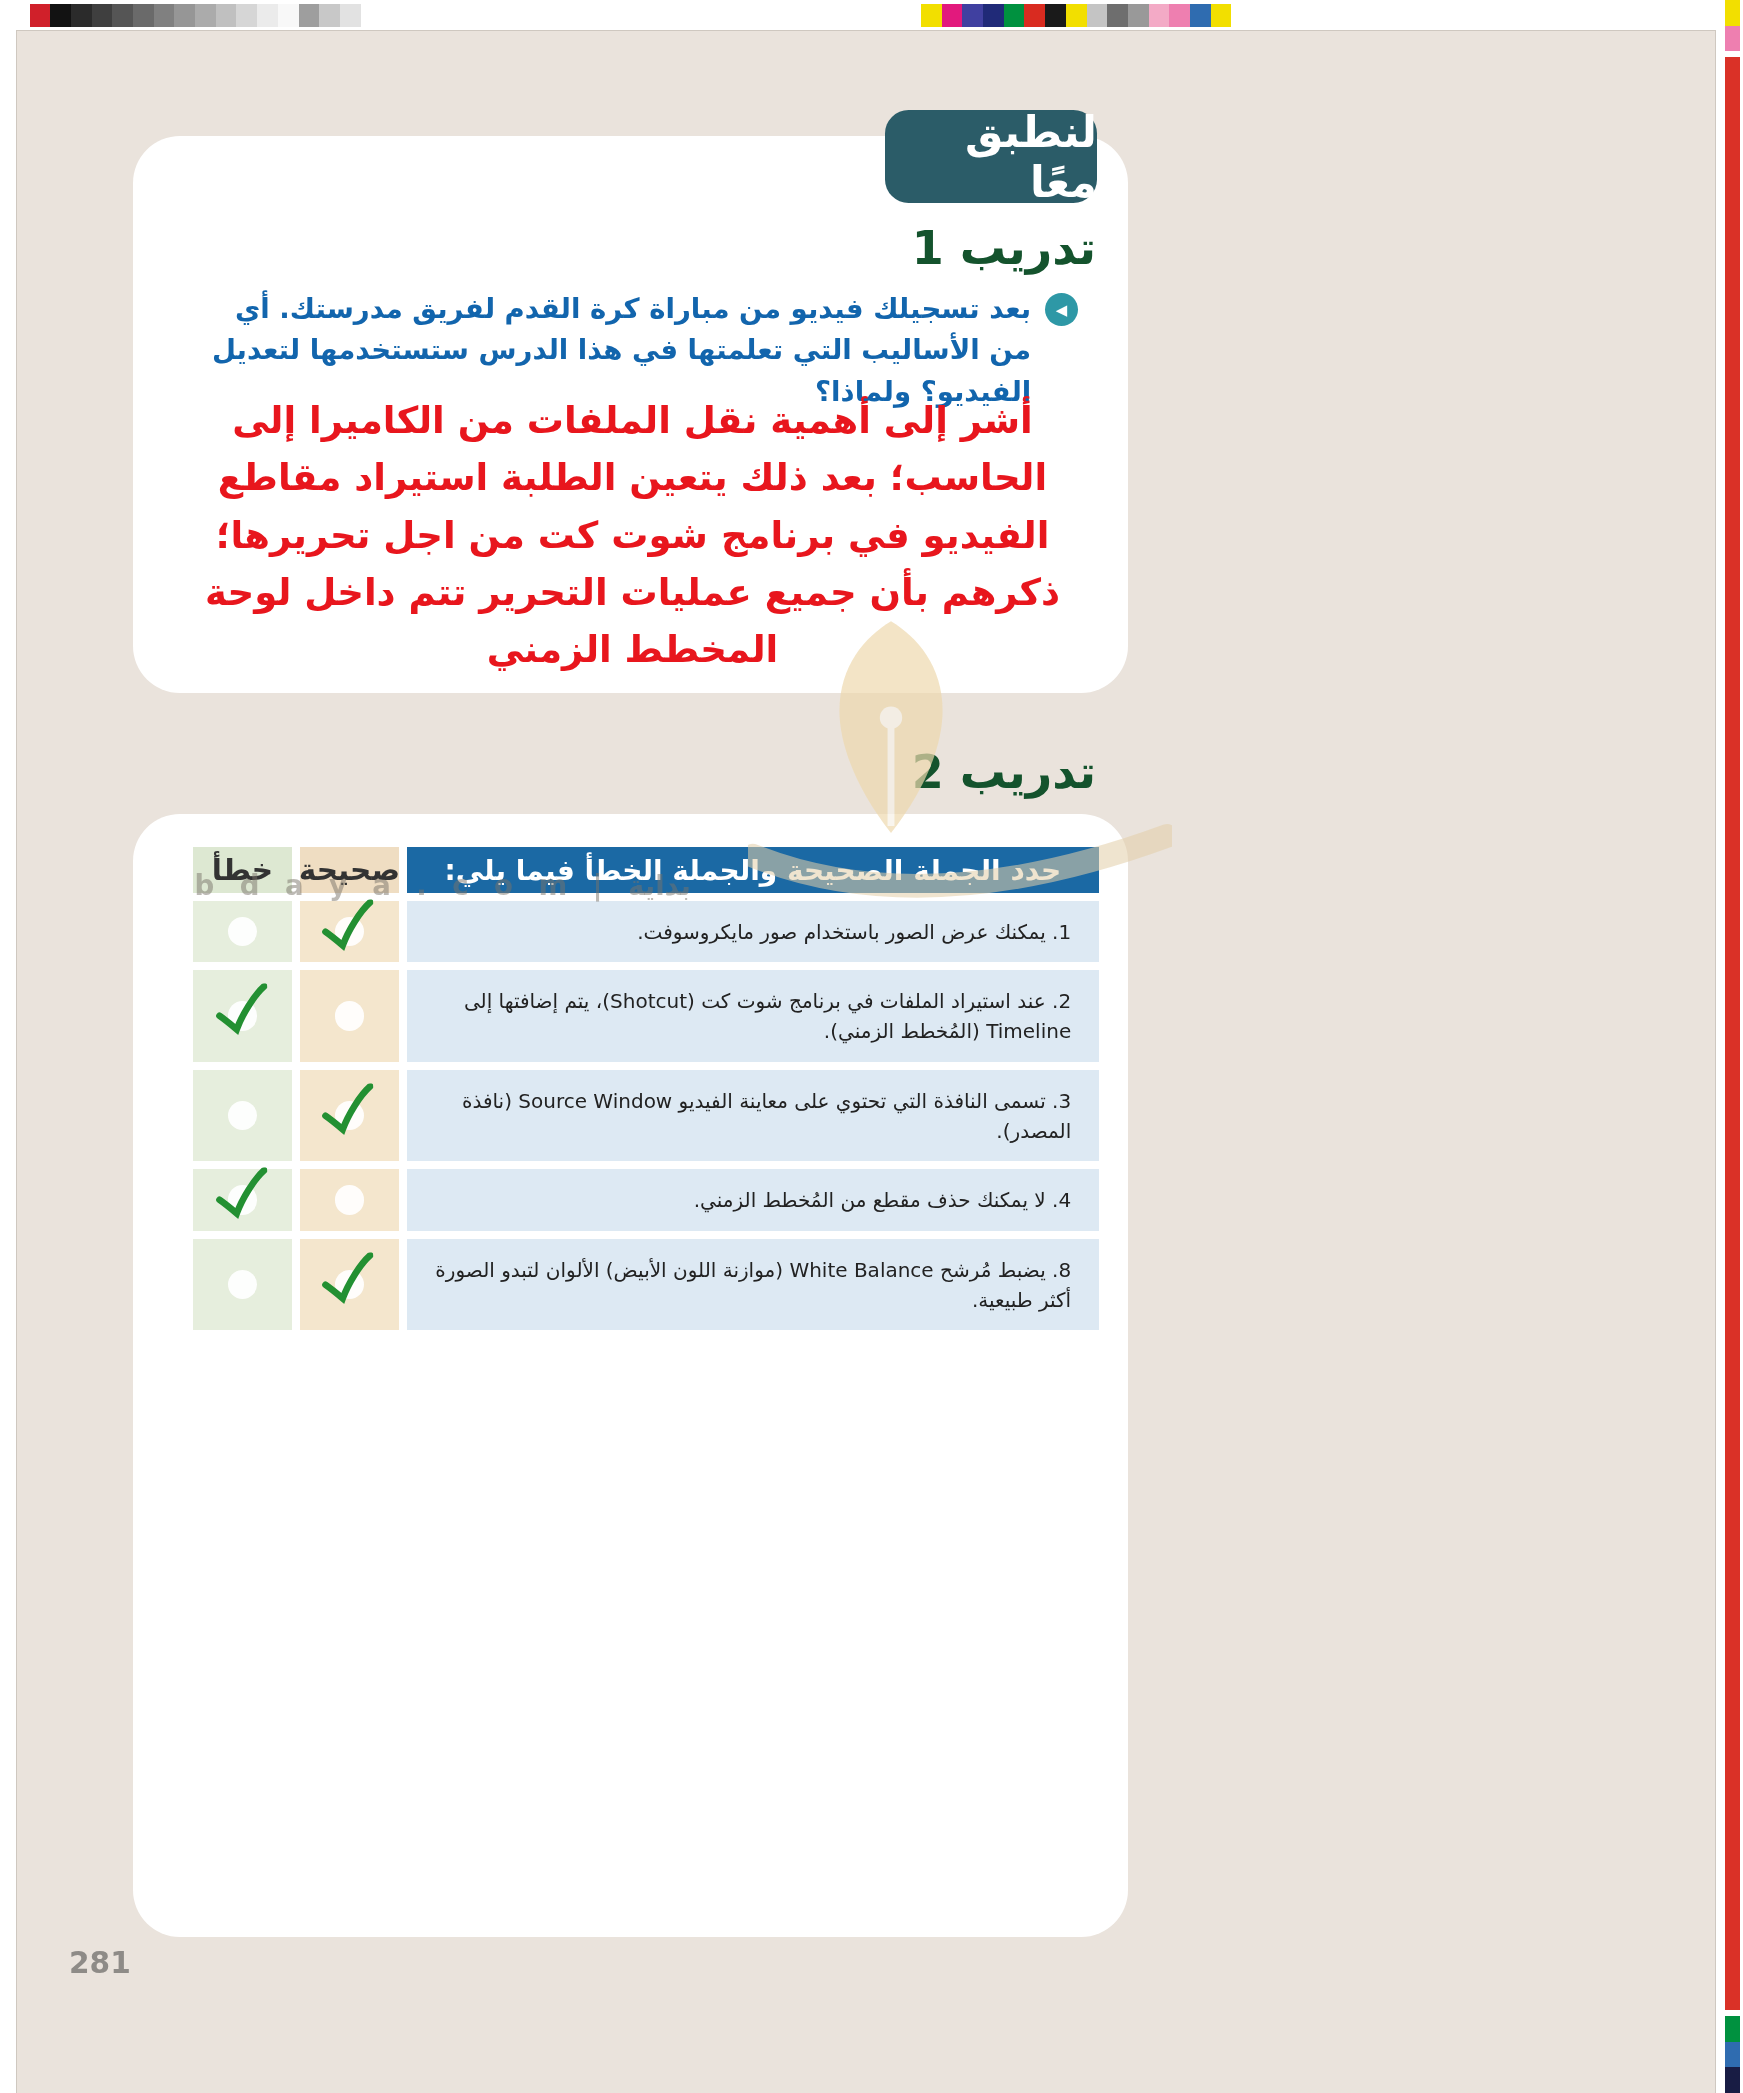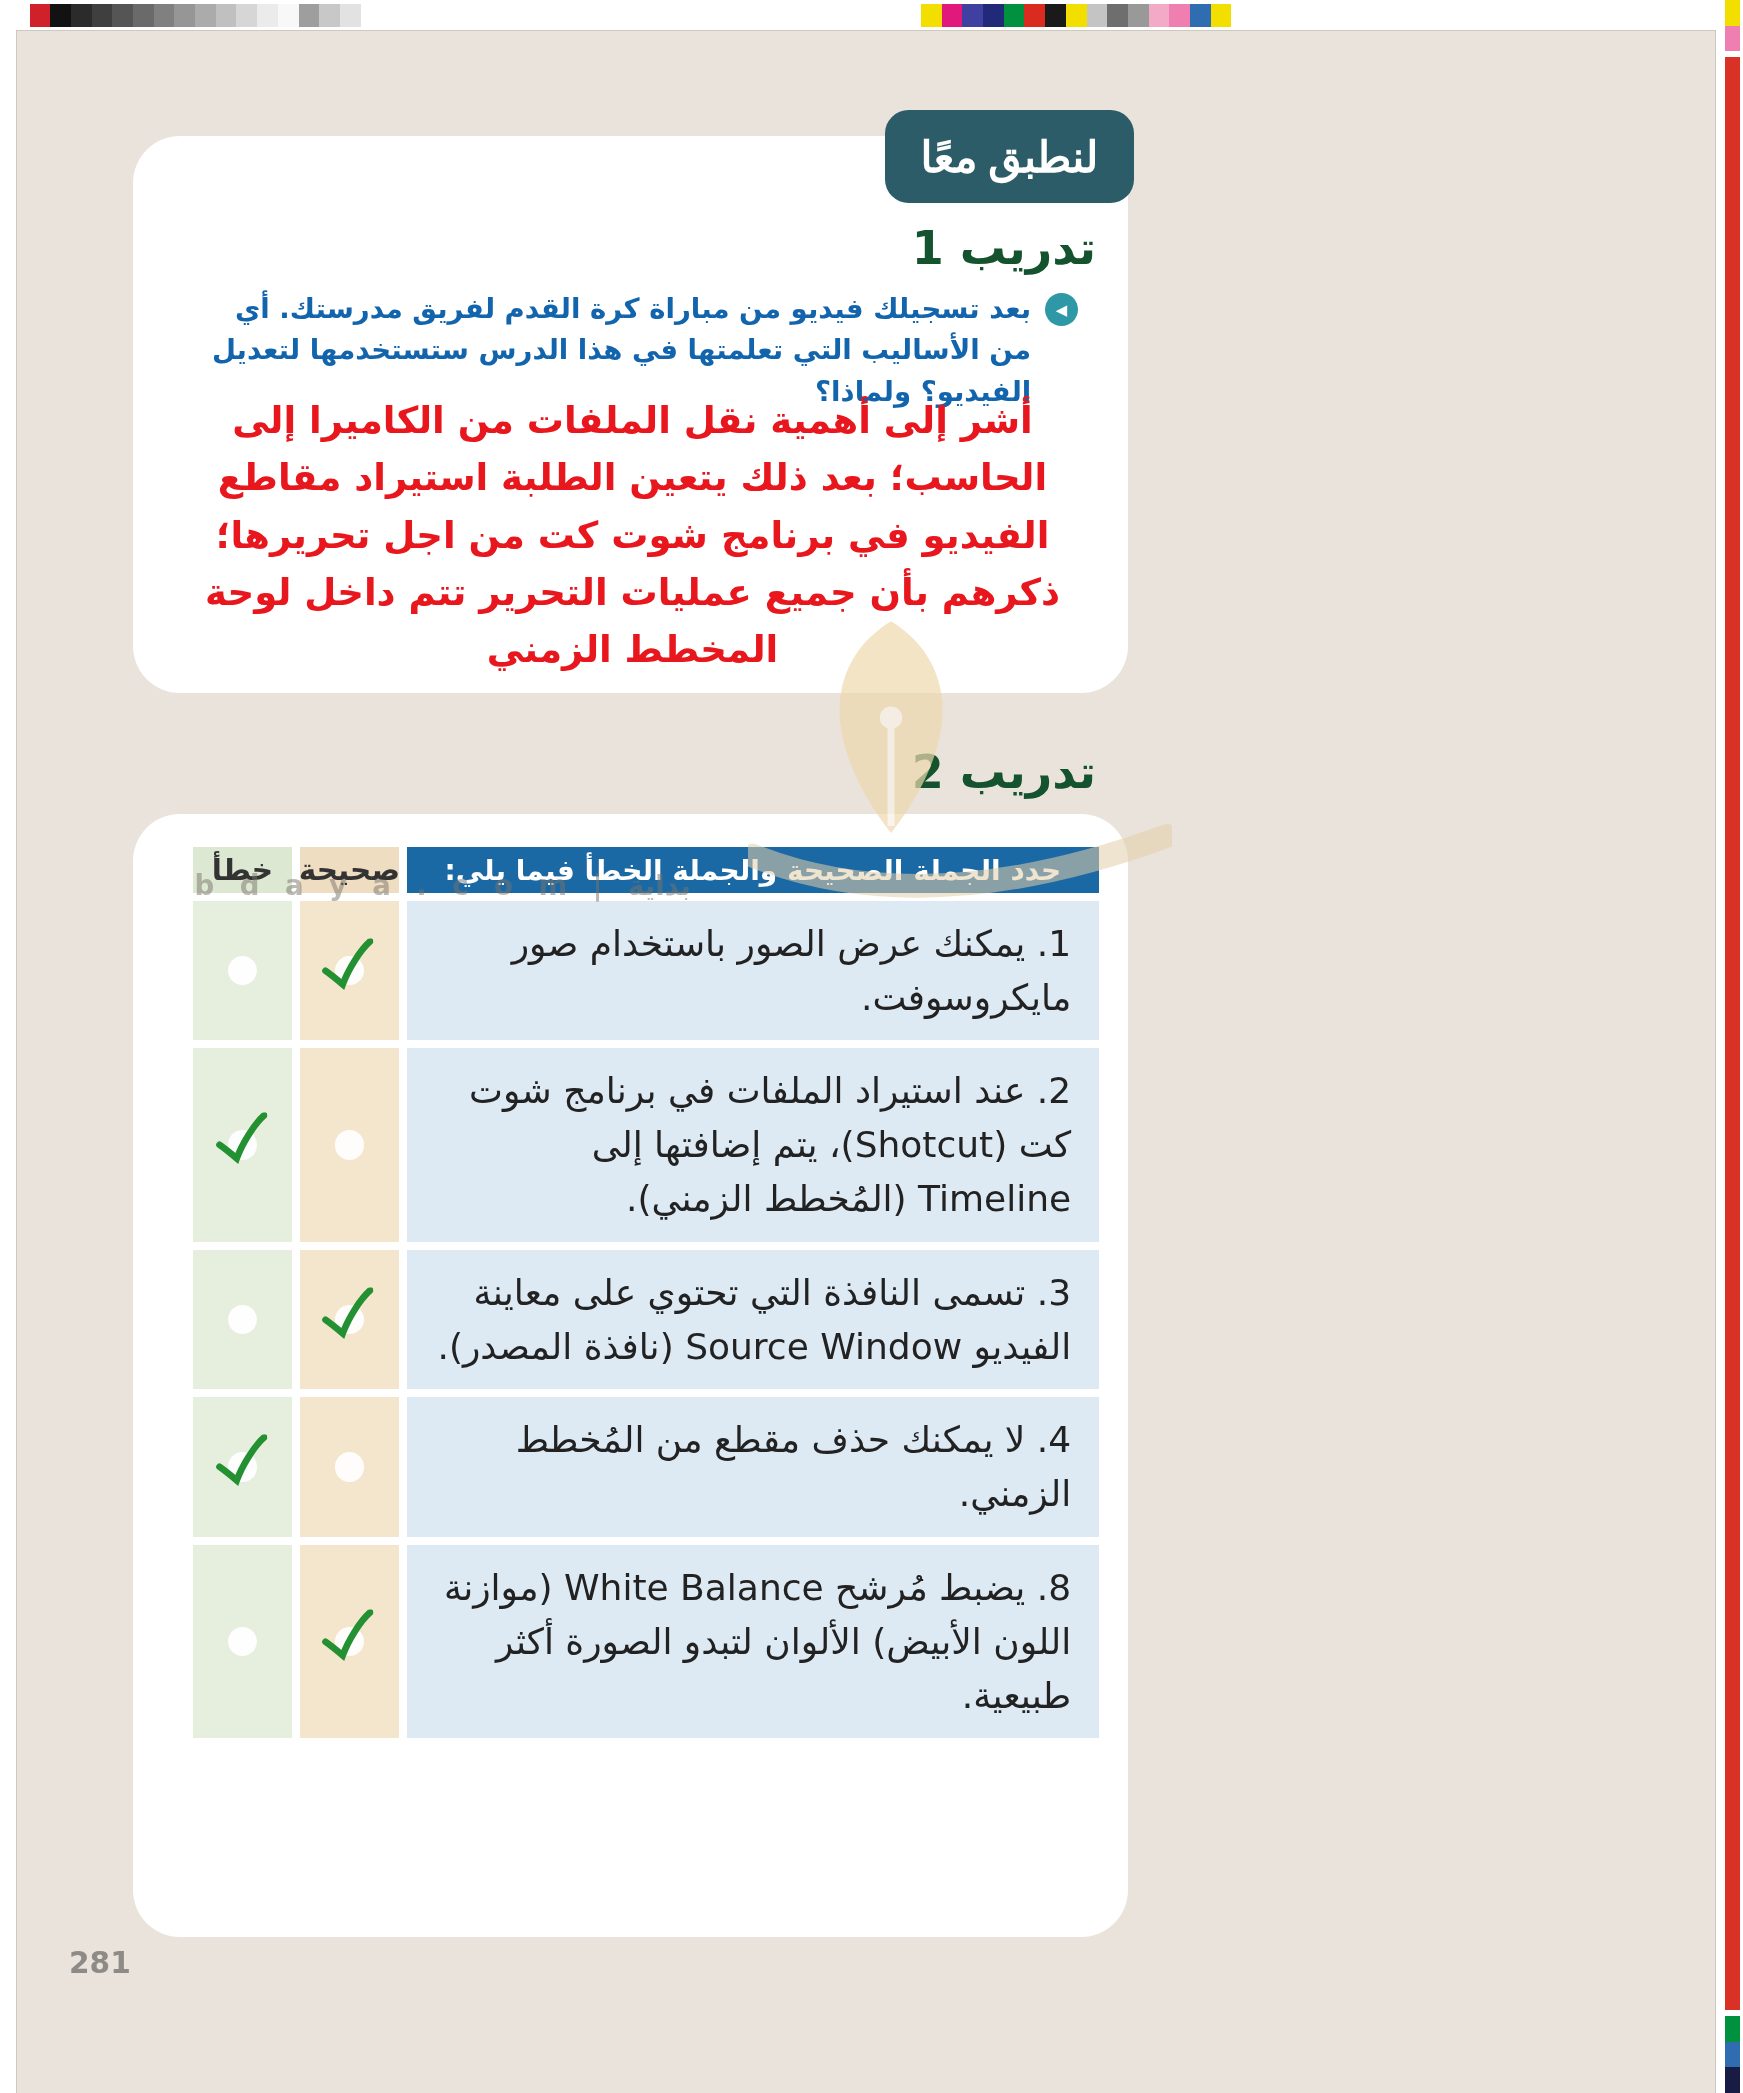--- a/index.html
+++ b/index.html
@@ -17,23 +17,23 @@
   .edge{position:absolute;right:3.9px;top:0;width:14.8px;height:2093px;display:flex;
         flex-direction:column;z-index:5;}
   .edge-marks{display:flex;flex-direction:column;}
   .edge-marks div{width:14.8px;height:25.6px;}
   .edge-strip{flex:1;margin:5.9px 0;}
   
   .card{position:absolute;background:#ffffff;border-radius:47px;z-index:2;}
   .card1{left:133px;top:136px;width:995px;height:557px;}
   .card2{left:133px;top:814px;width:995px;height:1123px;}
   
-  .apply-badge{position:absolute;left:885px;top:110px;width:249px;height:93px;
+  .apply-badge{position:absolute;left:885px;top:110px;width:212px;height:93px;
     background:#2b5c68;border-radius:23.6px;display:flex;align-items:center;justify-content:center;
-    color:#ffffff;font-size:43px;font-weight:bold;z-index:4;direction:rtl;font-family:Liberation Serif, serif;}
+    color:#ffffff;font-size:43px;font-weight:bold;z-index:4;direction:rtl;}
   
   .ex-title{position:absolute;width:315px;text-align:right;color:#14532d;font-size:46px;
     font-weight:bold;z-index:4;direction:rtl;}
   .ex1-title{left:781px;top:221px;}
   .ex2-title{left:781px;top:745px;}
   
   .question{position:absolute;left:187px;top:288px;width:891px;z-index:3;direction:rtl;
     display:flex;gap:13.8px;align-items:flex-start;}
   .q-icon{flex:0 0 auto;width:33px;height:33px;border-radius:50%;background:#2e98a6;color:#fff;
     display:flex;align-items:center;justify-content:center;font-size:14.8px;margin-top:4.9px;}
@@ -42,21 +42,21 @@
   .answer{position:absolute;left:172px;top:392px;width:921px;z-index:3;direction:rtl;
     text-align:center;color:#e8161d;font-size:37px;font-weight:bold;line-height:1.55;}
   
   .ex-table{position:absolute;left:193px;top:847px;z-index:3;display:grid;direction:rtl;
     grid-template-columns:692px 99px 99px;gap:7.9px;}
   .t-row{display:contents;}
   .th{display:flex;align-items:center;justify-content:center;font-weight:bold;height:46px;}
   .th-statement{background:#1b69a4;color:#ffffff;font-size:28px;padding:0 23.6px;}
   .th-correct{background:#efddc2;color:#333333;font-size:29.6px;}
   .th-wrong{background:#dde8d2;color:#333333;font-size:29.6px;}
-  .td-statement{background:#dde9f3;color:#222222;font-size:36px;line-height:1.5;
+  .td-statement{background:#dde9f3;color:#222222;font-size:20px;line-height:1.5;
     padding:15.8px 27.6px;display:flex;align-items:center;text-align:right;direction:rtl;}
   .td-answer{display:flex;align-items:center;justify-content:center;position:relative;}
   .correct-col{background:#f4e6cd;}
   .wrong-col{background:#e6eedd;}
   .dot{width:29.6px;height:29.6px;border-radius:50%;background:rgba(255,255,255,0.92);}
   .check{display:none;position:absolute;width:57px;height:49px;left:50%;top:50%;
     transform:translate(-54%,-62%) rotate(-5deg);}
   .check path{fill:none;stroke:#239032;stroke-width:7;stroke-linecap:round;}
   .checked .check{display:block;}
   

